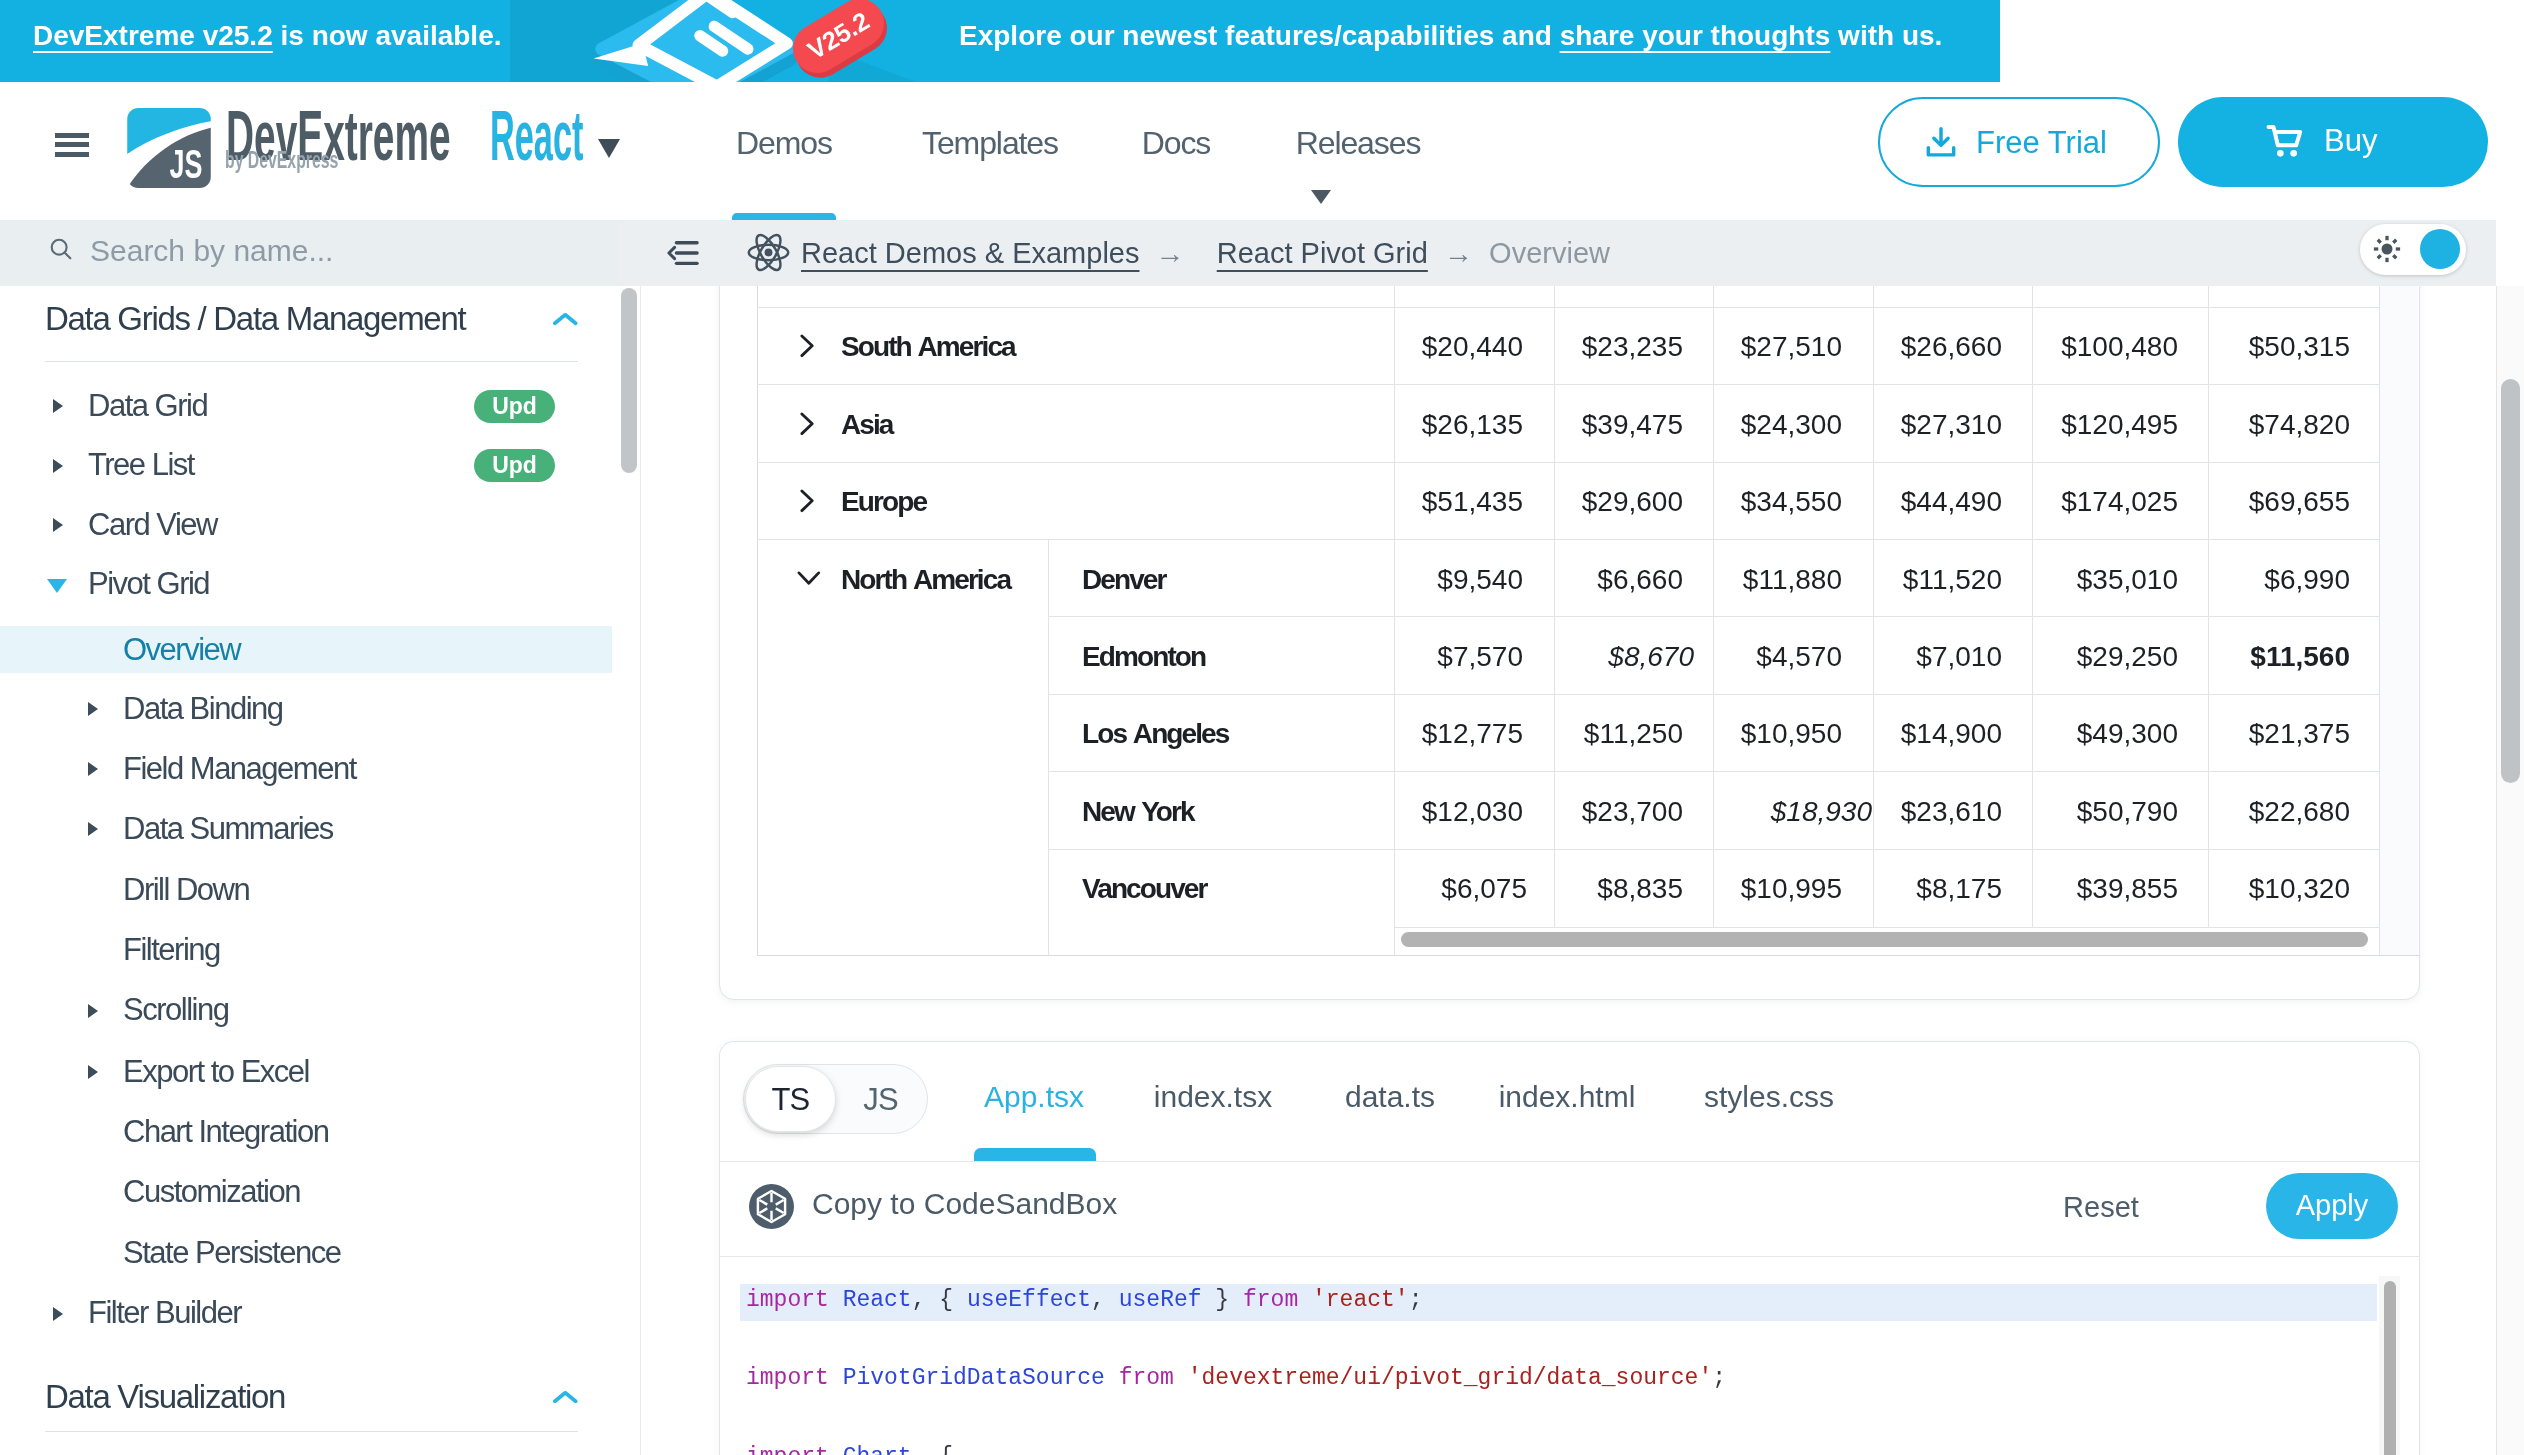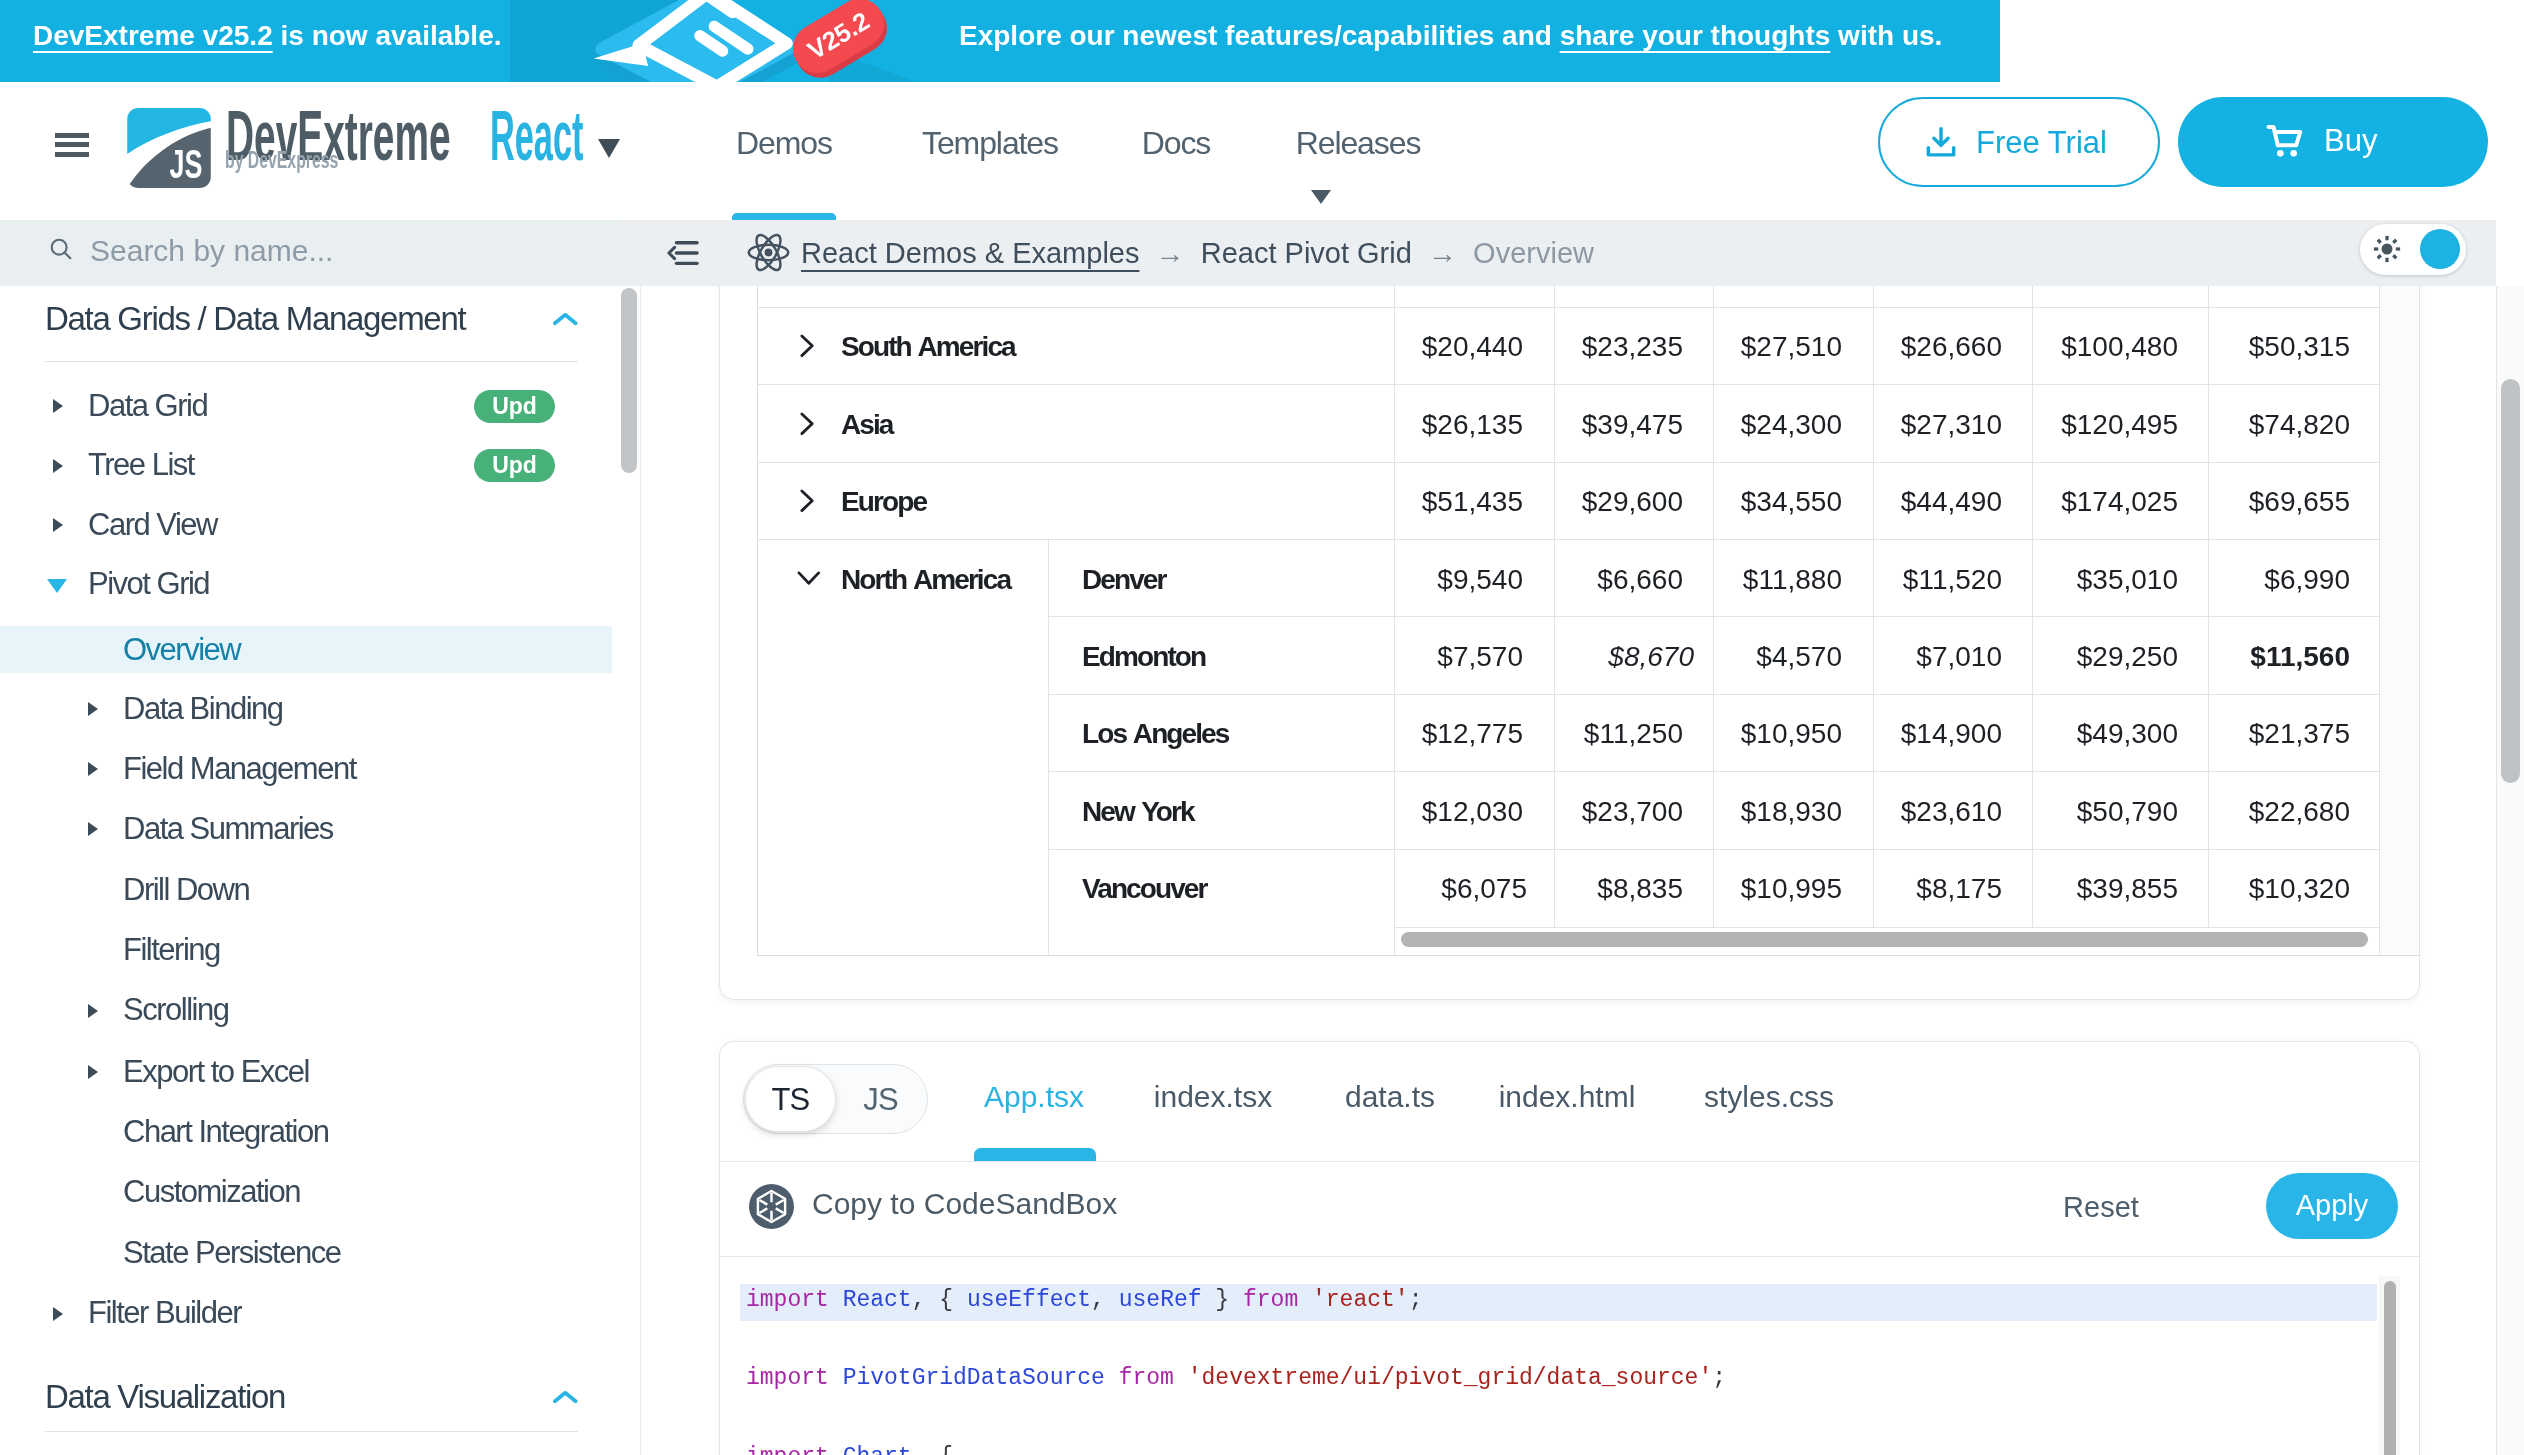--- a/index.html
+++ b/index.html
@@ -125,21 +125,21 @@
         <g stroke="#44525f" stroke-width="2.6" fill="none">
           <ellipse cx="25" cy="25" rx="21" ry="8.2"></ellipse>
           <ellipse cx="25" cy="25" rx="21" ry="8.2" transform="rotate(60 25 25)"></ellipse>
           <ellipse cx="25" cy="25" rx="21" ry="8.2" transform="rotate(120 25 25)"></ellipse>
         </g>
         <circle cx="25" cy="25" r="4.2" fill="#44525f"></circle>
       </svg>
       <div class="abs" style="left:183px;top:17px;font-size:29px;color:#3f4e5c;white-space:nowrap;">
         <span style="text-decoration:underline;text-underline-offset:6.6px;">React Demos &amp; Examples</span>
         <span style="color:#75838f;">&nbsp;→&nbsp;</span>
-        <span style="text-underline-offset:6.6px;">React Pivot Grid</span>
+        <span style="text-decoration:underline;text-underline-offset:6.6px;margin-left:16px;">React Pivot Grid</span>
         <span style="color:#75838f;">&nbsp;→&nbsp;</span>
         <span style="color:#8d98a2;">Overview</span>
       </div>
 
       <div class="abs" style="left:1742px;top:3.8px;width:106px;height:51px;background:#fff;border-radius:25.5px;box-shadow:0 0.9px 3.8px rgba(0,0,0,0.18);">
         <svg class="abs" style="left:12.3px;top:10.4px;" width="30" height="30" viewBox="0 0 24 24">
           <circle cx="12" cy="12" r="4.4" fill="#47555f"></circle>
           <g stroke="#47555f" stroke-width="2.6" stroke-linecap="butt">
             <path d="M12 1.5 V5"></path>
               <path d="M12 19 V22.5"></path>
@@ -302,21 +302,21 @@
 
     <div class="abs val" style="left:660px;top:432px;">$12,775</div>
     <div class="abs val" style="left:820px;top:432px;">$11,250</div>
     <div class="abs val" style="left:979px;top:432px;">$10,950</div>
     <div class="abs val" style="left:1139px;top:432px;">$14,900</div>
     <div class="abs val" style="left:1315px;top:432px;">$49,300</div>
     <div class="abs val" style="left:1487px;top:432px;">$21,375</div>
 
     <div class="abs val" style="left:660px;top:510px;">$12,030</div>
     <div class="abs val" style="left:820px;top:510px;">$23,700</div>
-    <div class="abs val" style="left:979px;top:510px;">$18,930</div>
+    <div class="abs val" style="left:1009px;top:510px;font-style:italic;">$18,930</div>
     <div class="abs val" style="left:1139px;top:510px;">$23,610</div>
     <div class="abs val" style="left:1315px;top:510px;">$50,790</div>
     <div class="abs val" style="left:1487px;top:510px;">$22,680</div>
 
     <div class="abs val" style="left:664px;top:587px;">$6,075</div>
     <div class="abs val" style="left:820px;top:587px;">$8,835</div>
     <div class="abs val" style="left:979px;top:587px;">$10,995</div>
     <div class="abs val" style="left:1139px;top:587px;">$8,175</div>
     <div class="abs val" style="left:1315px;top:587px;">$39,855</div>
     <div class="abs val" style="left:1487px;top:587px;">$10,320</div>

